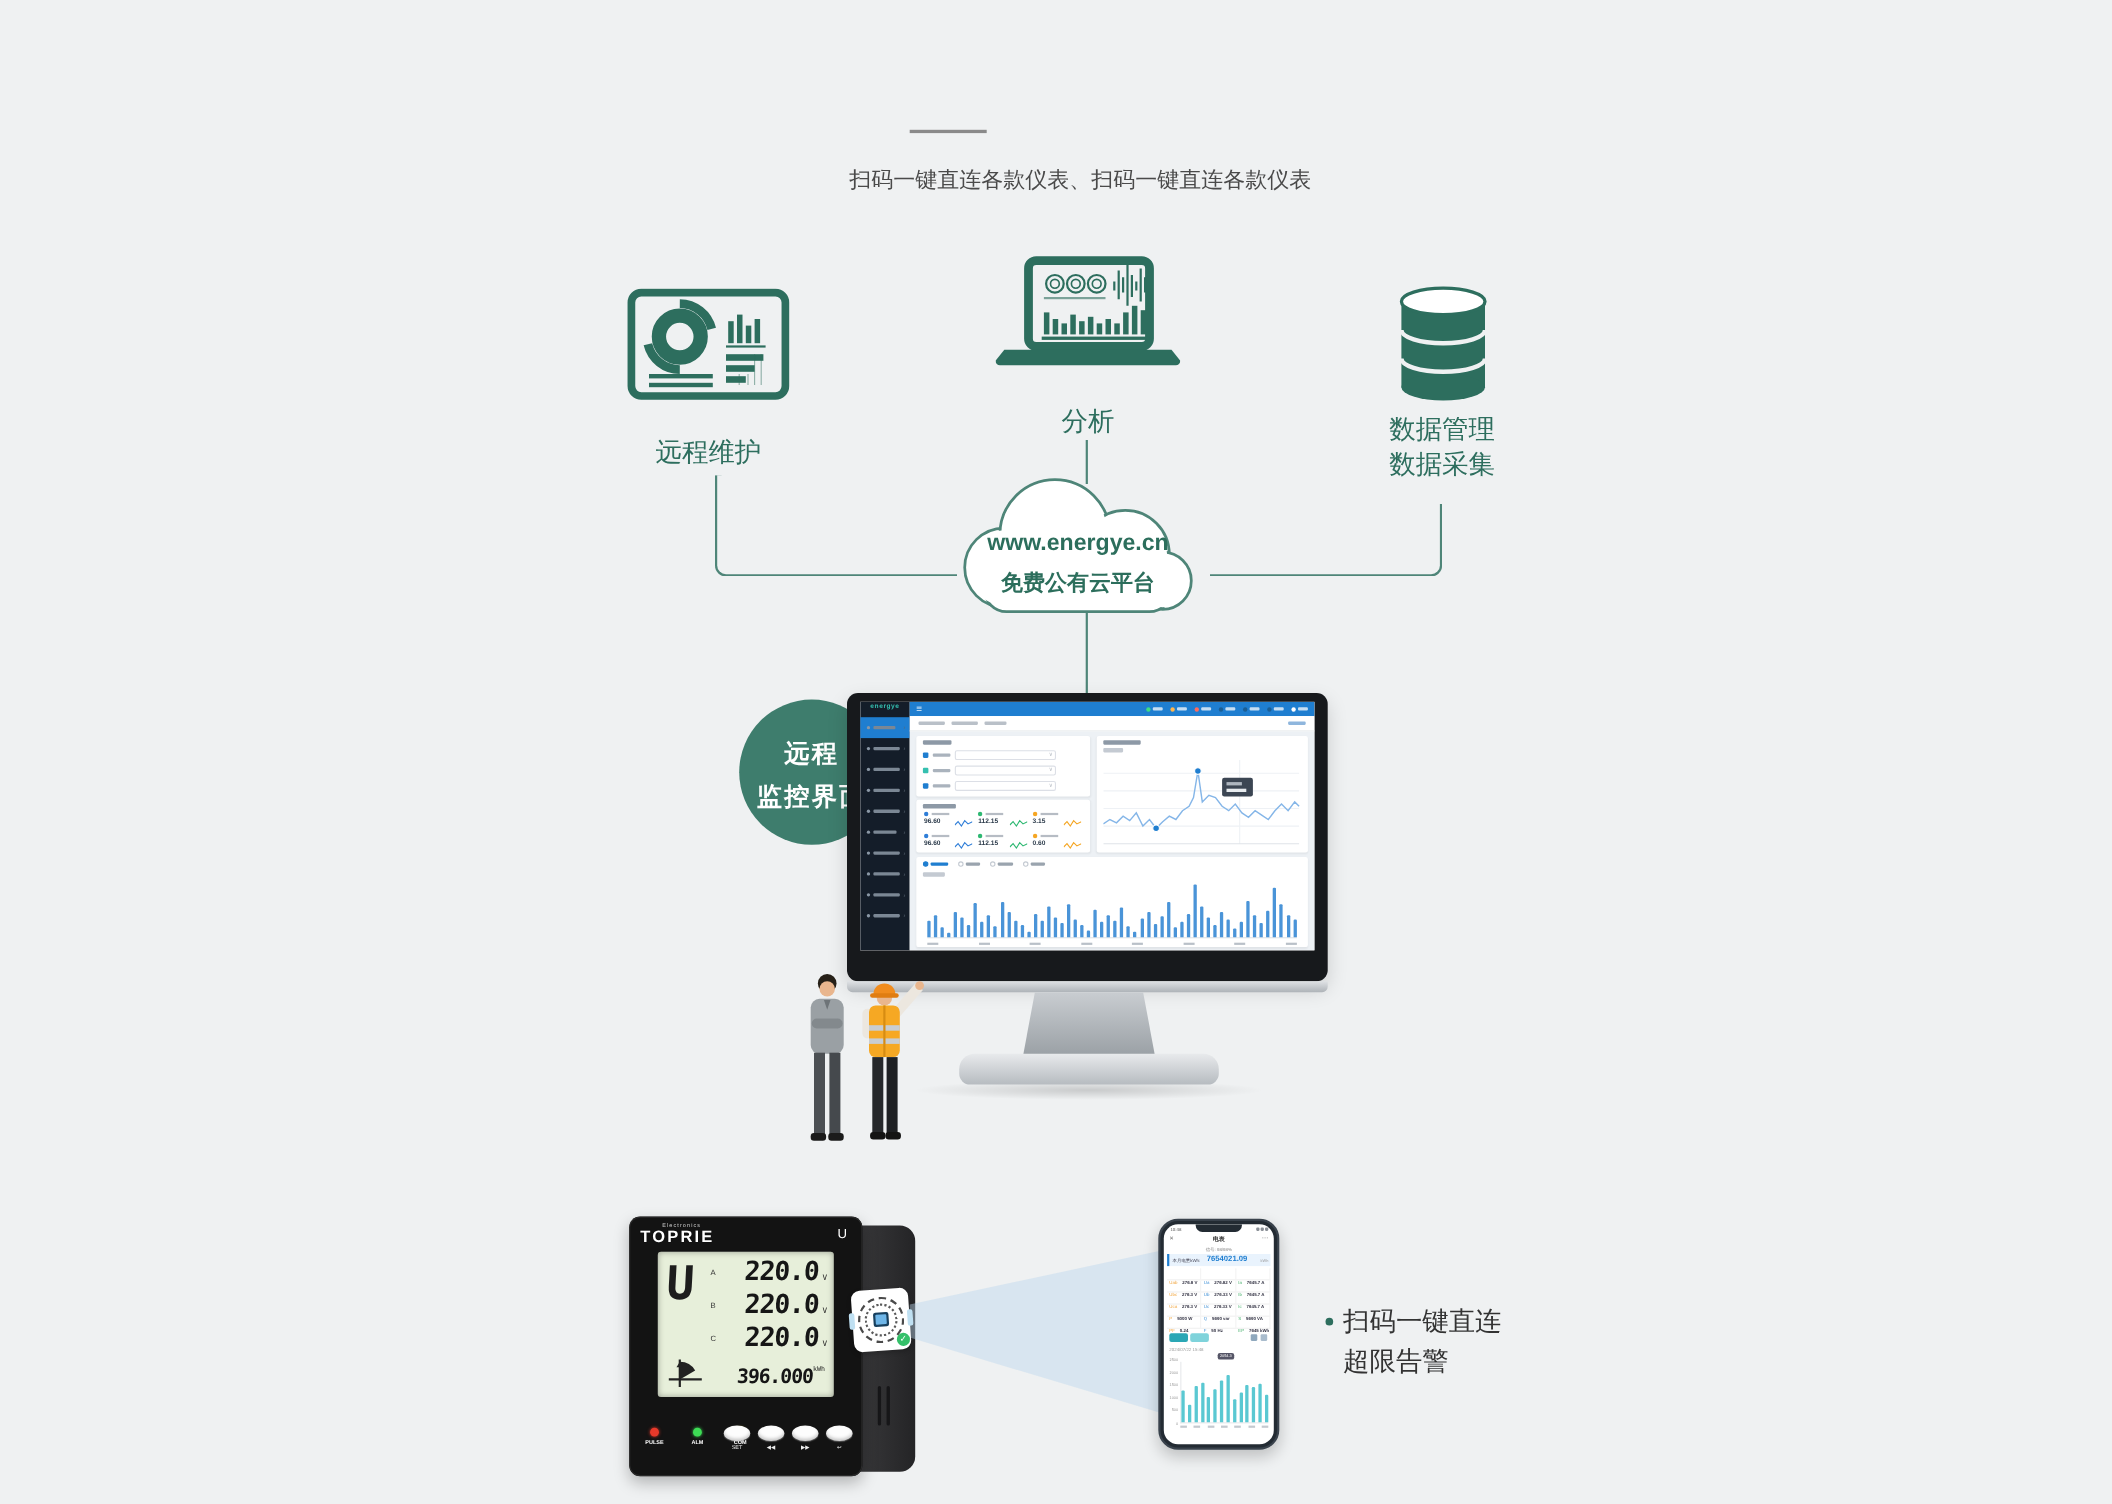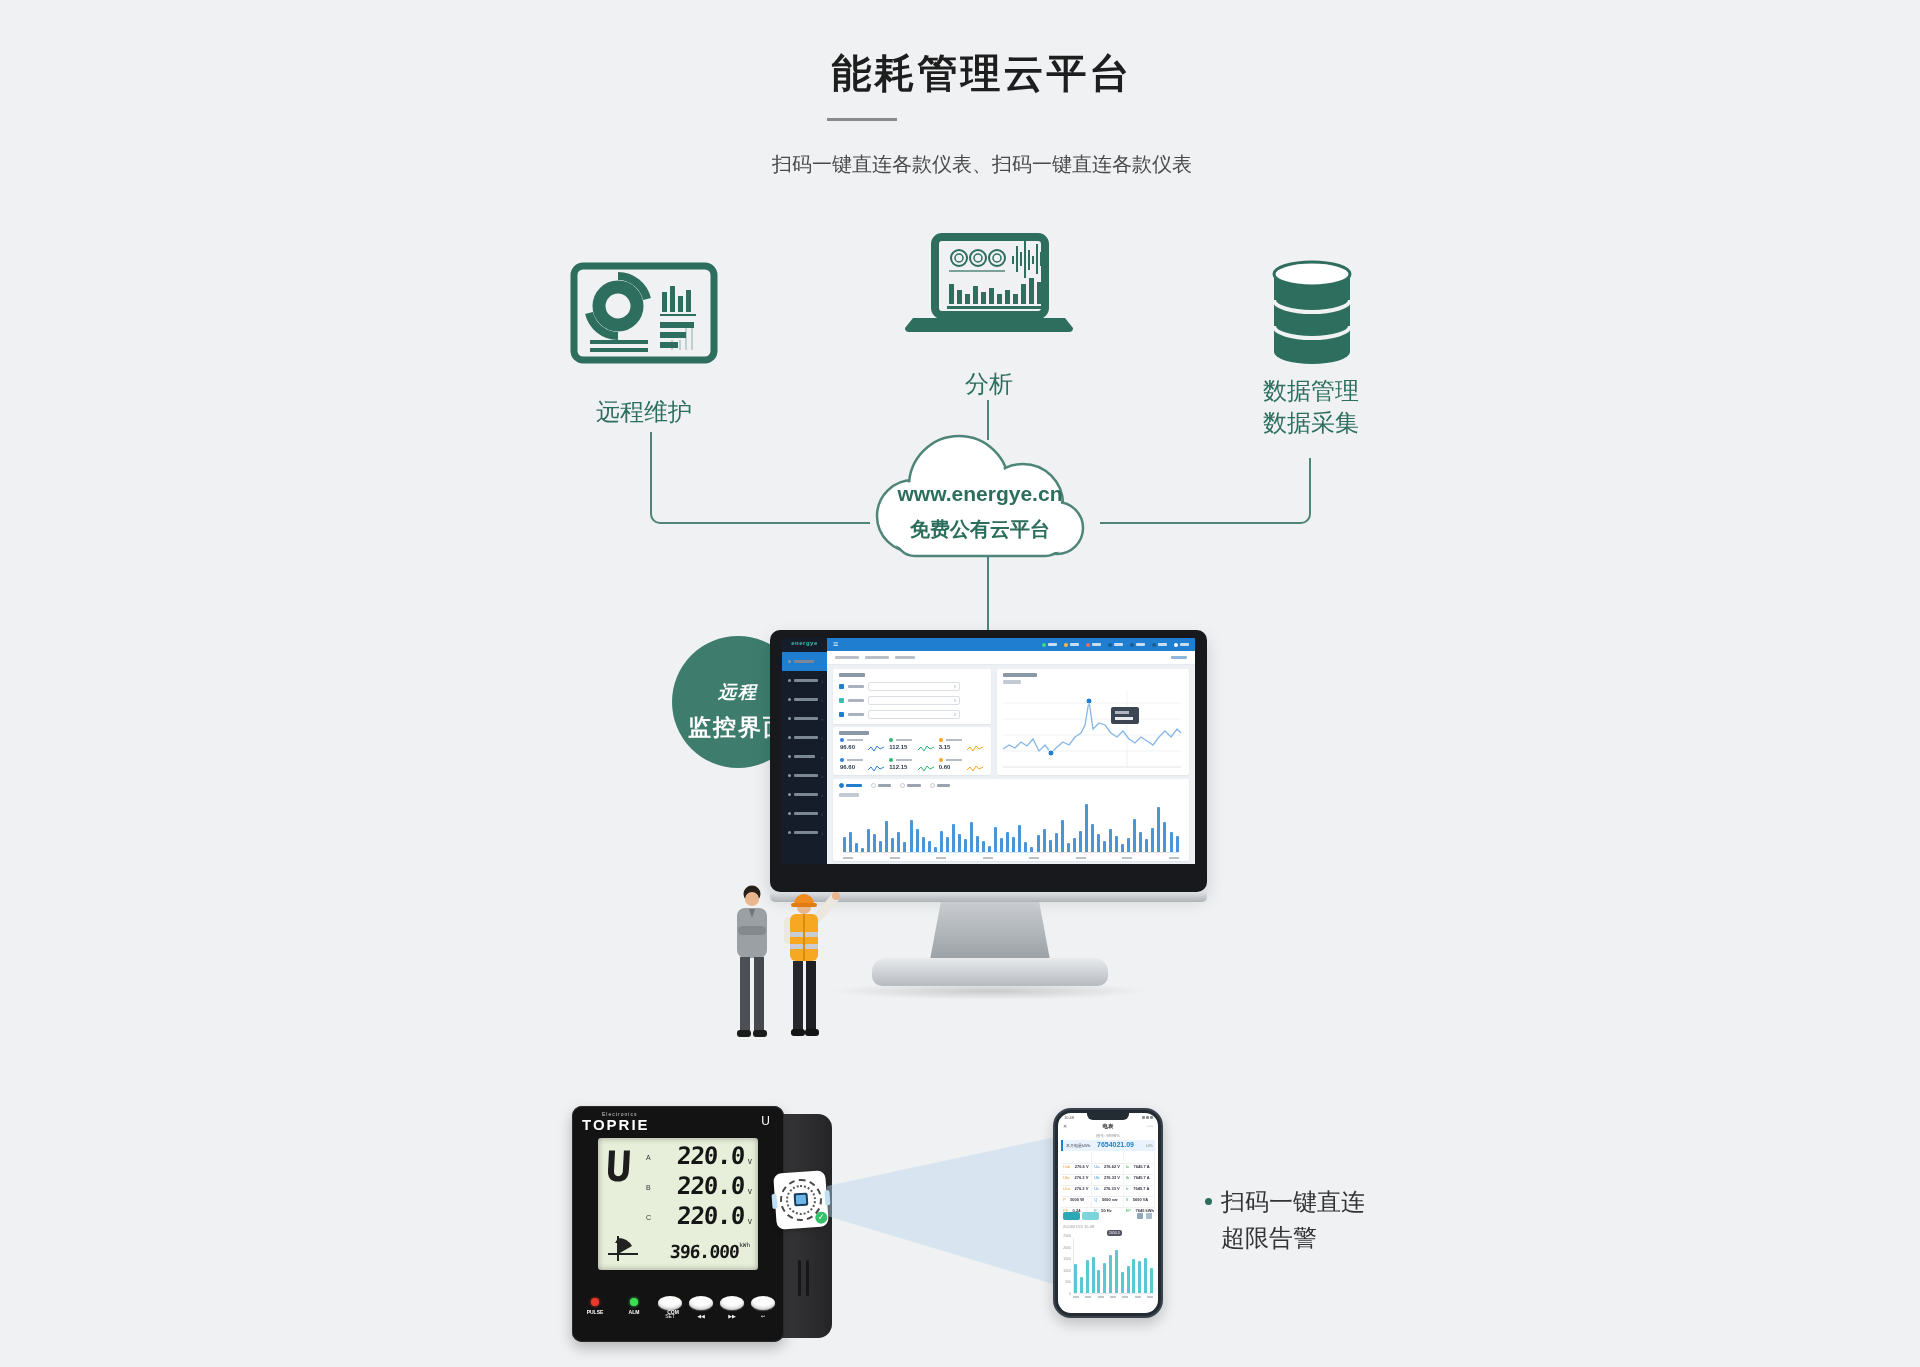--- a/index.html
+++ b/index.html
@@ -27,21 +27,21 @@
   .conn-down  { left:987px; top:554px; width:2px; height:84px; background:#4e8578; }
 
   
   .cloud { position:absolute; left:852px; top:430px; width:256px; height:135px; z-index:2; }
   .cloud-url { position:absolute; left:0; top:52px; width:256px; text-align:center; font-size:21px; font-weight:700; color:#2c6e5c; }
   .cloud-cap { position:absolute; left:0; top:86px; width:256px; text-align:center; font-size:20px; font-weight:700; color:#2c6e5c; }
 
   
   .badge { position:absolute; left:672px; top:636px; width:132px; height:132px; border-radius:50%;
            background:#3e7d6d; z-index:2; color:#fff; text-align:center; font-weight:700; letter-spacing:2px; }
-  .badge .b1 { margin-top:44px; font-size:18px;font-style:italic; }
+  .badge .b1 { margin-top:34px; font-size:23px; }
   .badge .b2 { margin-top:8px; font-size:23px; }
 
   
   .mon-bezel { position:absolute; left:770px; top:630px; width:437px; height:262px; background:#17191c;
                border-radius:10px; z-index:3; box-shadow:0 8px 18px rgba(0,0,0,.15); }
   .mon-screen { position:absolute; left:12px; top:8px; width:413px; height:226px; background:#fff; overflow:hidden; }
   .mon-strip { position:absolute; left:770px; top:892px; width:437px; height:10px; z-index:3;
                background:linear-gradient(#dfe2e5,#aeb3b8); border-radius:0 0 5px 5px; }
   .mon-neck { position:absolute; left:930px; top:902px; width:120px; height:58px; z-index:3;
               background:linear-gradient(#c9cdd1,#9aa0a5); clip-path:polygon(9% 0,91% 0,100% 100%,0 100%); }
@@ -179,21 +179,20 @@
 
   
   .cta-dot { position:absolute; left:1205px; top:1198px; width:7px; height:7px; border-radius:50%; background:#2d6e5e; }
   .cta { position:absolute; left:1221px; top:1184px; font-size:24px; color:#333; line-height:36px; }
 </style>
 </head>
 <body>
 
 <div id="stage">
 
-  <div class="title">能耗管理云平台</div>
   <div class="divider"></div>
   <div class="subtitle">
     <div>扫码一键直连各款仪表、扫码一键直连各款仪表</div>
   </div>
 
   <svg style="position:absolute;left:570px;top:262px;" width="148" height="102" viewBox="0 0 148 102">
     <rect class="gs" x="4" y="4" width="140" height="94" rx="9" stroke-width="7"></rect>
     <circle class="gs" cx="48" cy="44" r="19" stroke-width="13"></circle>
     <path class="gs" d="M48,14 a30,30 0 0 1 29,23" stroke-width="8"></path>
     <path class="gs" d="M48,74 a30,30 0 0 1 -29,-23" stroke-width="8"></path>

